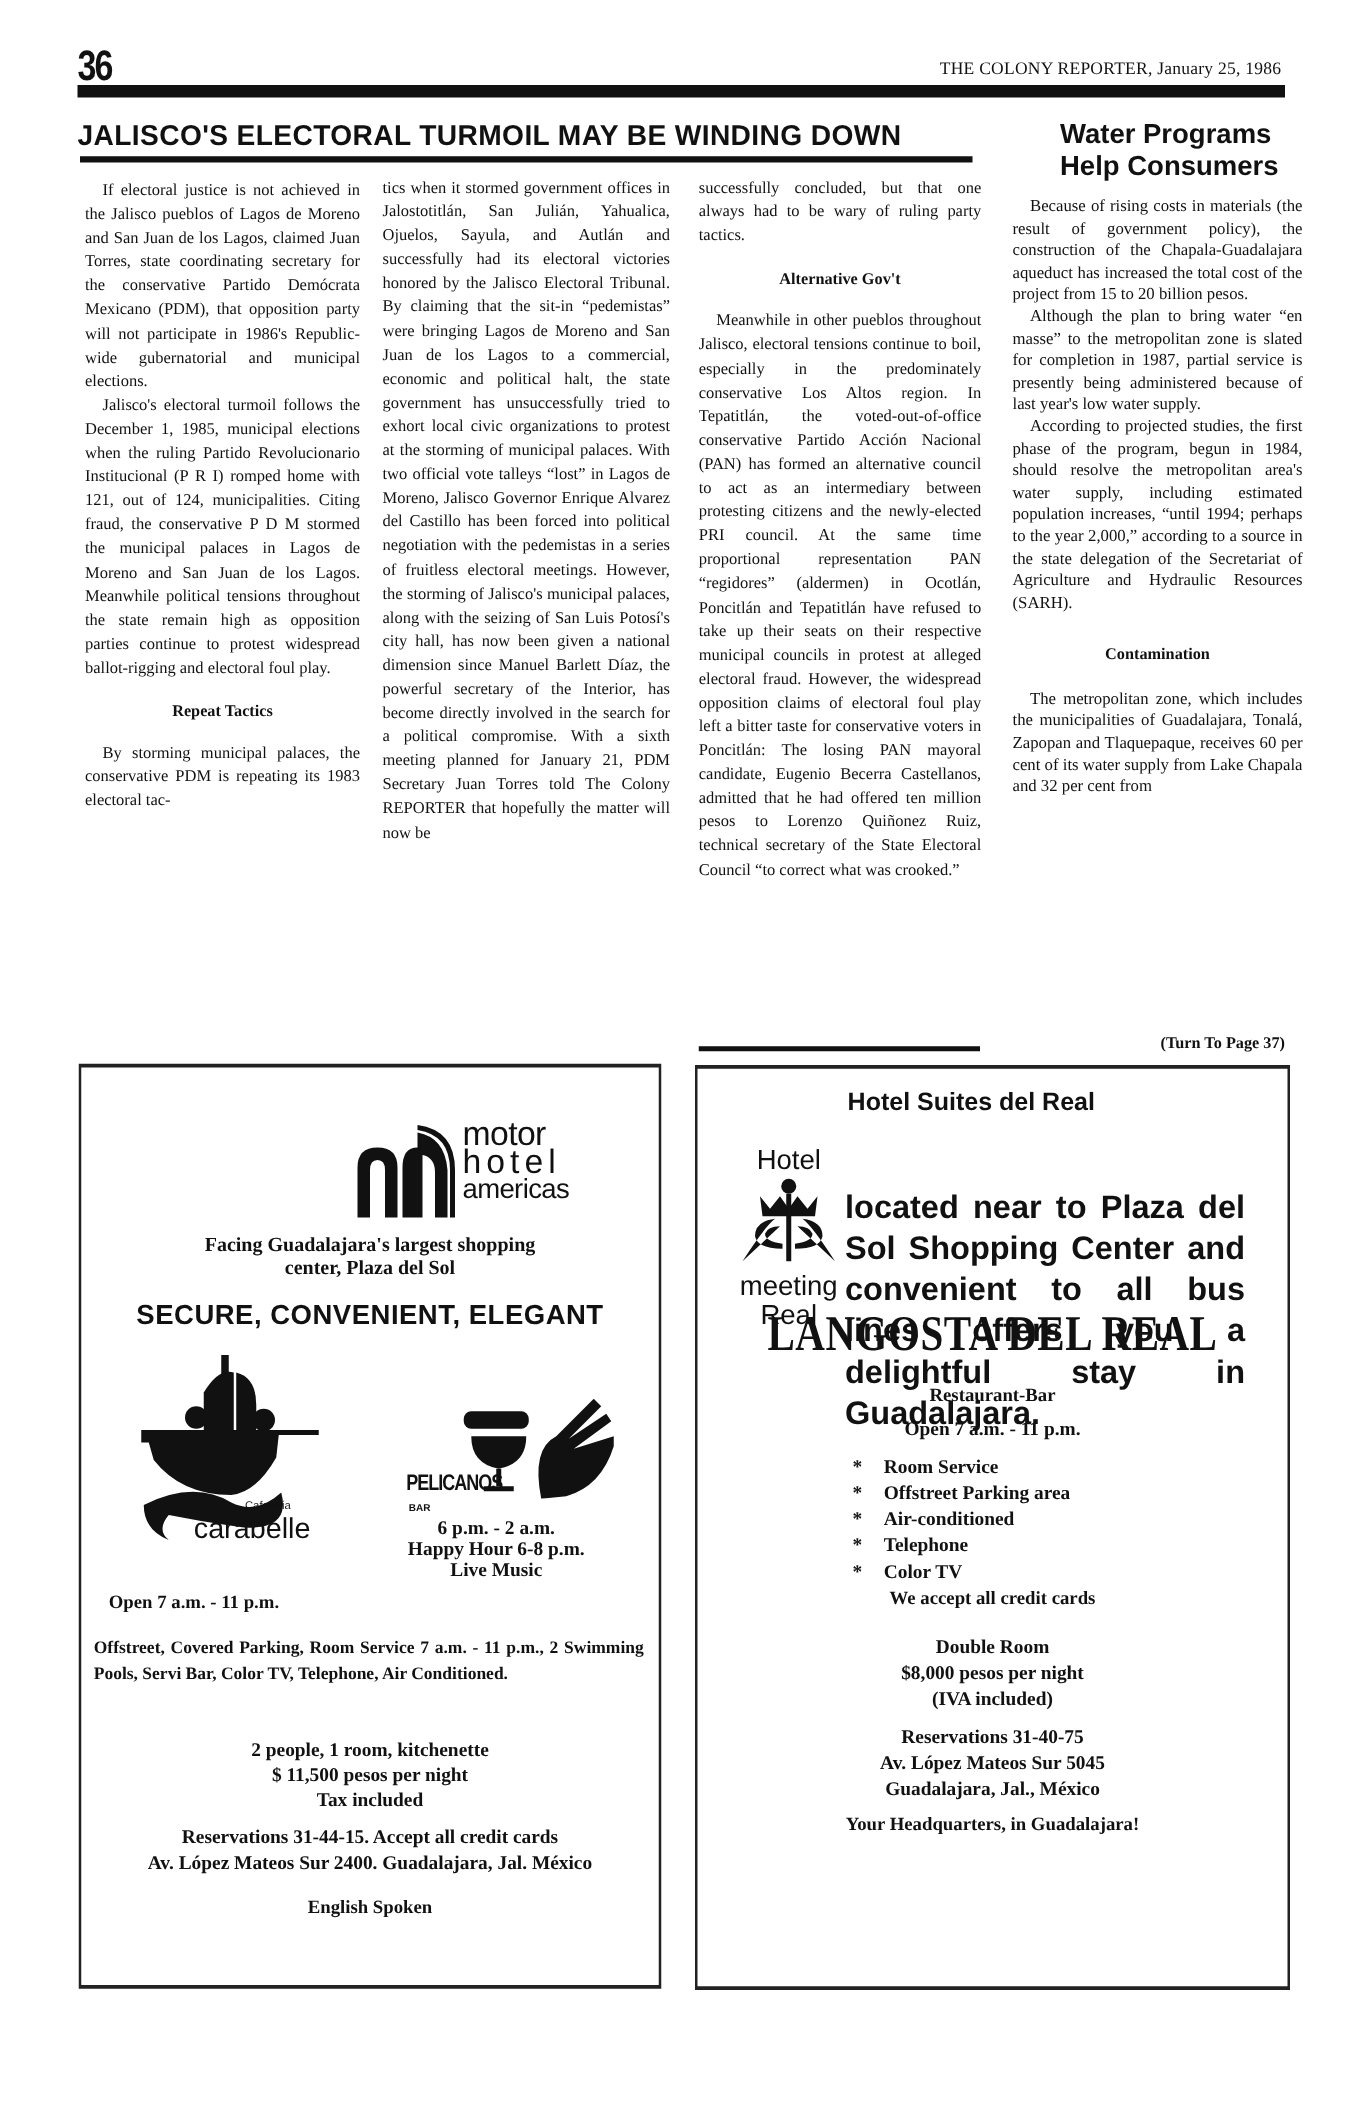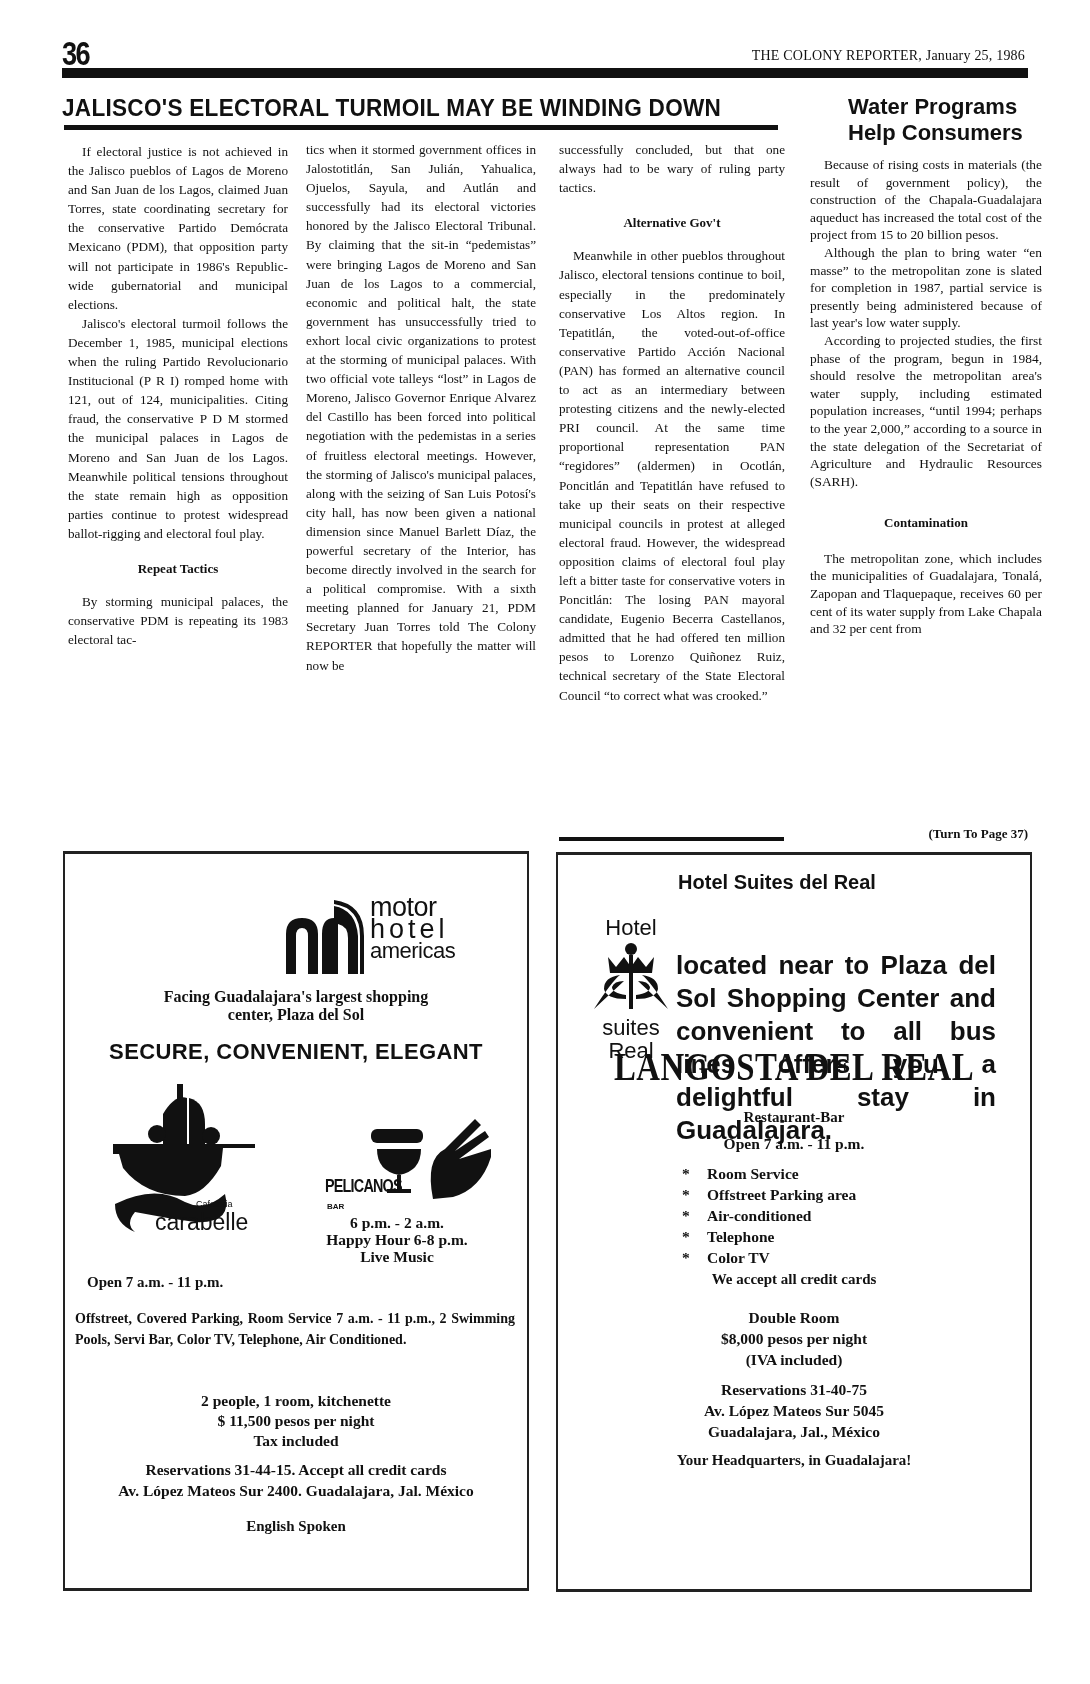--- a/index.html
+++ b/index.html
@@ -159,21 +159,21 @@
   <div class="abs hs-title">Hotel Suites del Real</div>
   <div class="abs hs-logo">
     <div class="ctr" style="font-family:'Liberation Sans',sans-serif;font-size:22px;">Hotel</div>
     <svg width="90" height="72" viewBox="0 0 90 72">
       <circle cx="45" cy="8" r="6" fill="#111"></circle>
       <path d="M22 16 L30 26 L38 16 L45 26 L52 16 L60 26 L68 16 L66 32 H24 Z" fill="#111"></path>
       <rect x="43" y="14" width="4" height="54" fill="#111"></rect>
       <path d="M8 68 Q26 40 34 34 Q18 36 18 48 Q20 58 40 58 L40 54 Q26 52 26 46 Q28 40 38 40 Z" fill="#111"></path>
       <path d="M82 68 Q64 40 56 34 Q72 36 72 48 Q70 58 50 58 L50 54 Q64 52 64 46 Q62 40 52 40 Z" fill="#111"></path>
     </svg>
-    <div class="ctr" style="font-family:'Liberation Sans',sans-serif;font-size:22px;line-height:22px;">suites</div>
+    <div class="ctr" style="font-family:'Liberation Sans',sans-serif;font-size:22px;line-height:22px;">meeting</div>
     <div class="ctr" style="font-family:'Liberation Sans',sans-serif;font-size:22px;line-height:24px;">Real</div>
   </div>
   <div class="abs hs-body">located near to Plaza del Sol Shopping Center and convenient to all bus lines offers you a delightful stay in Guadalajara.</div>
   <div class="abs langosta ctr">LANGOSTA DEL REAL</div>
   <div class="abs rest-bar ctr">Restaurant-Bar</div>
   <div class="abs open-right ctr">Open 7 a.m. - 11 p.m.</div>
   <ul class="abs amen-list">
     <li><span class="star">*</span><span>Room Service</span></li>
     <li><span class="star">*</span><span>Offstreet Parking area</span></li>
     <li><span class="star">*</span><span>Air-conditioned</span></li>

